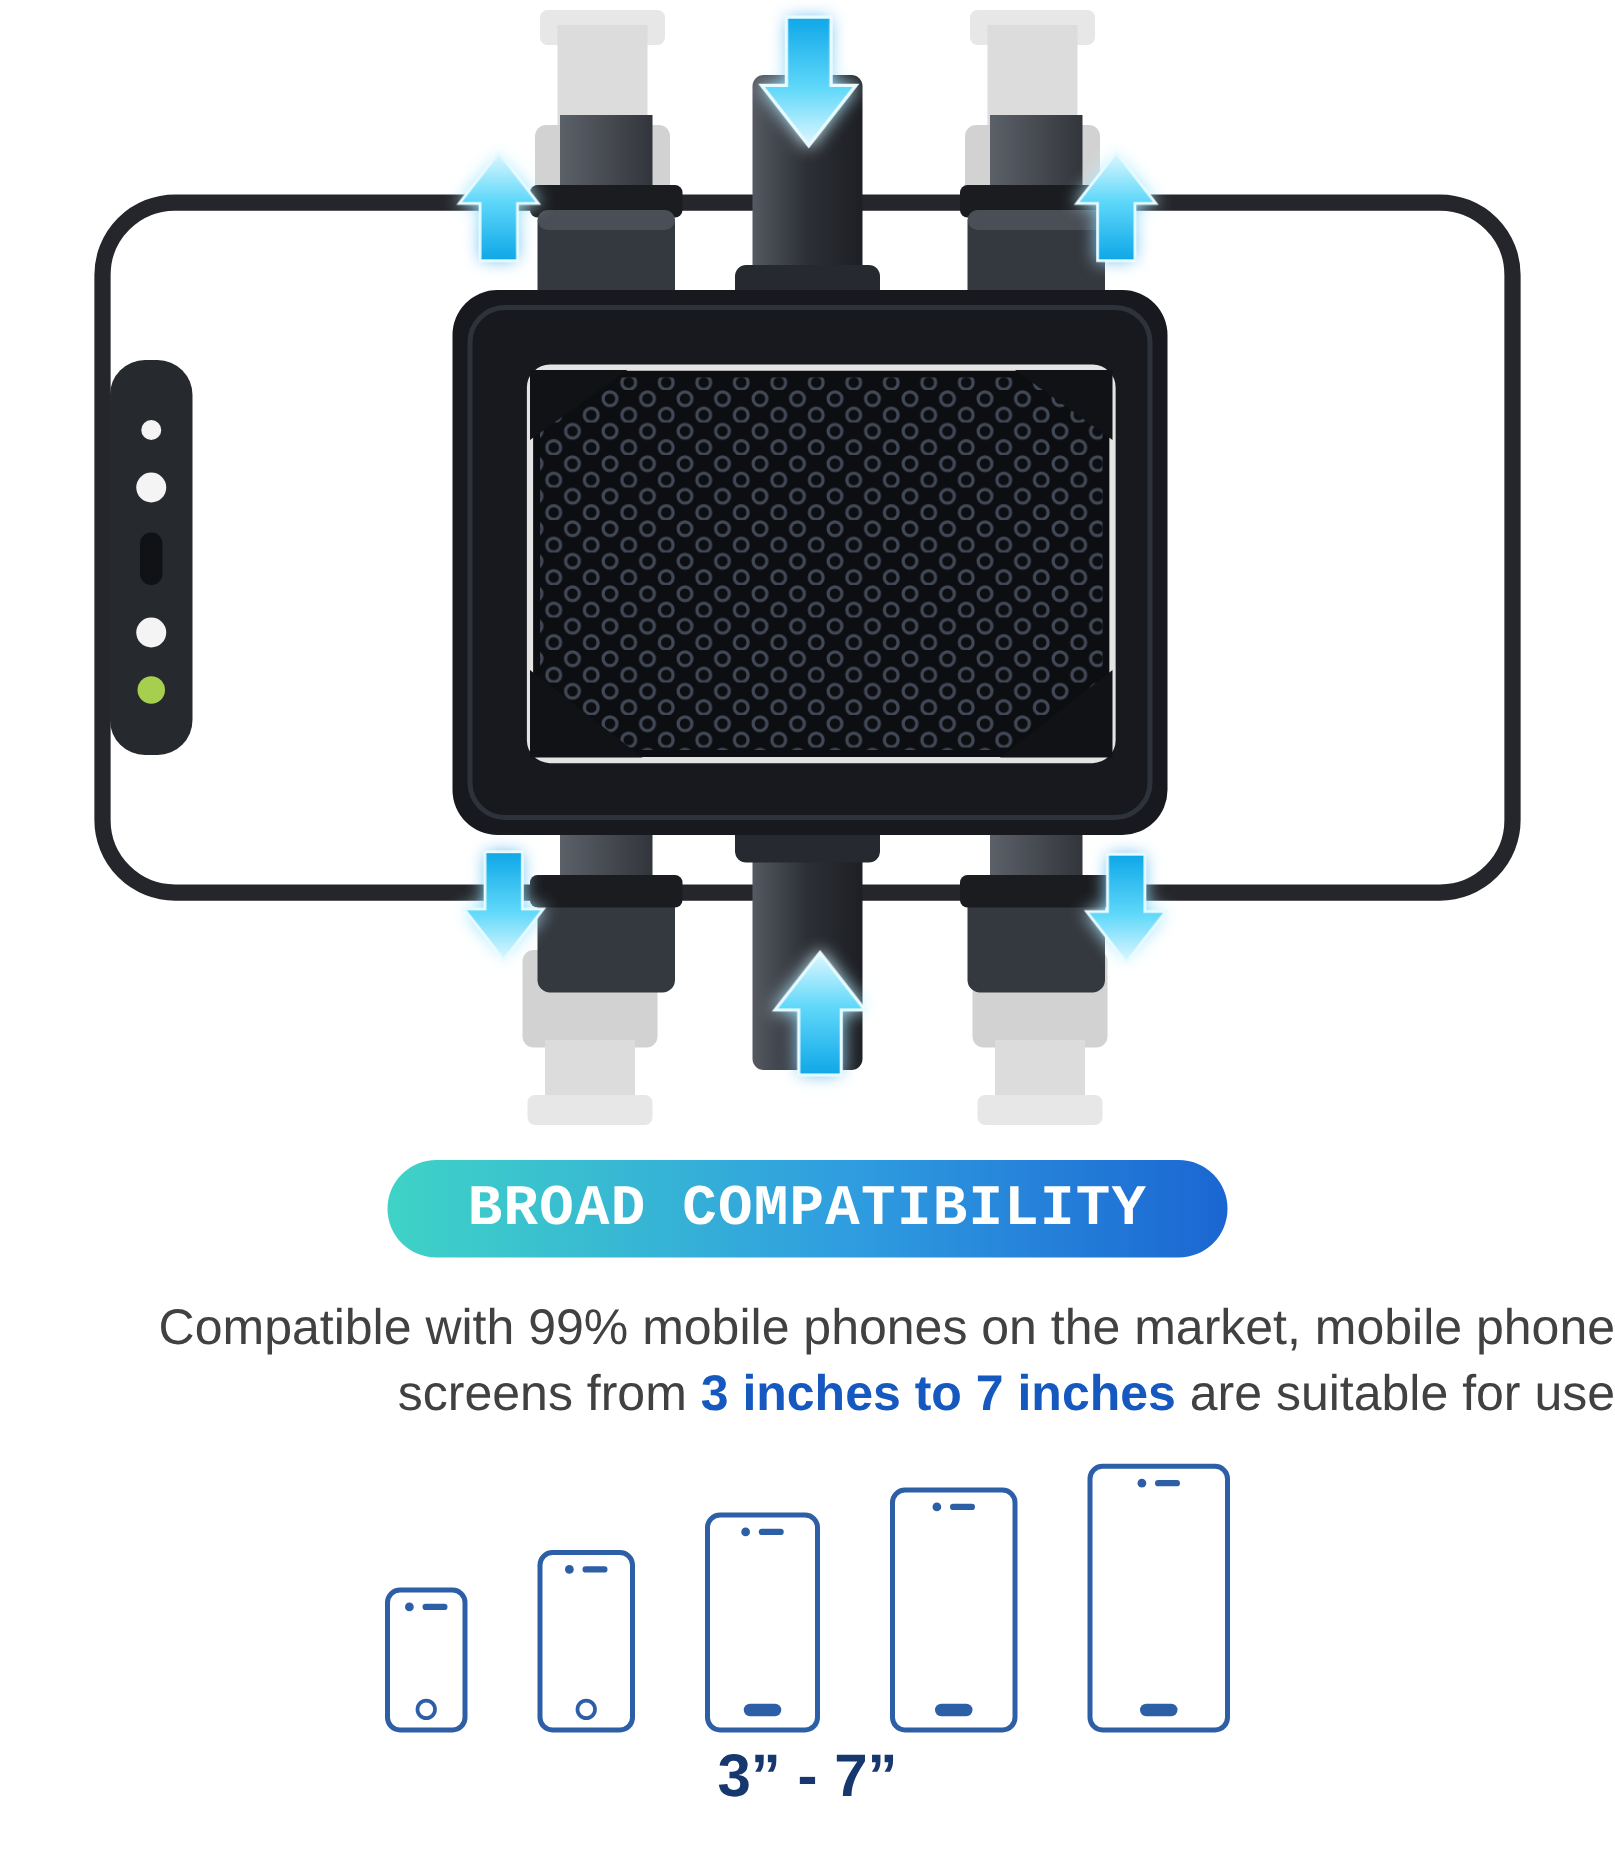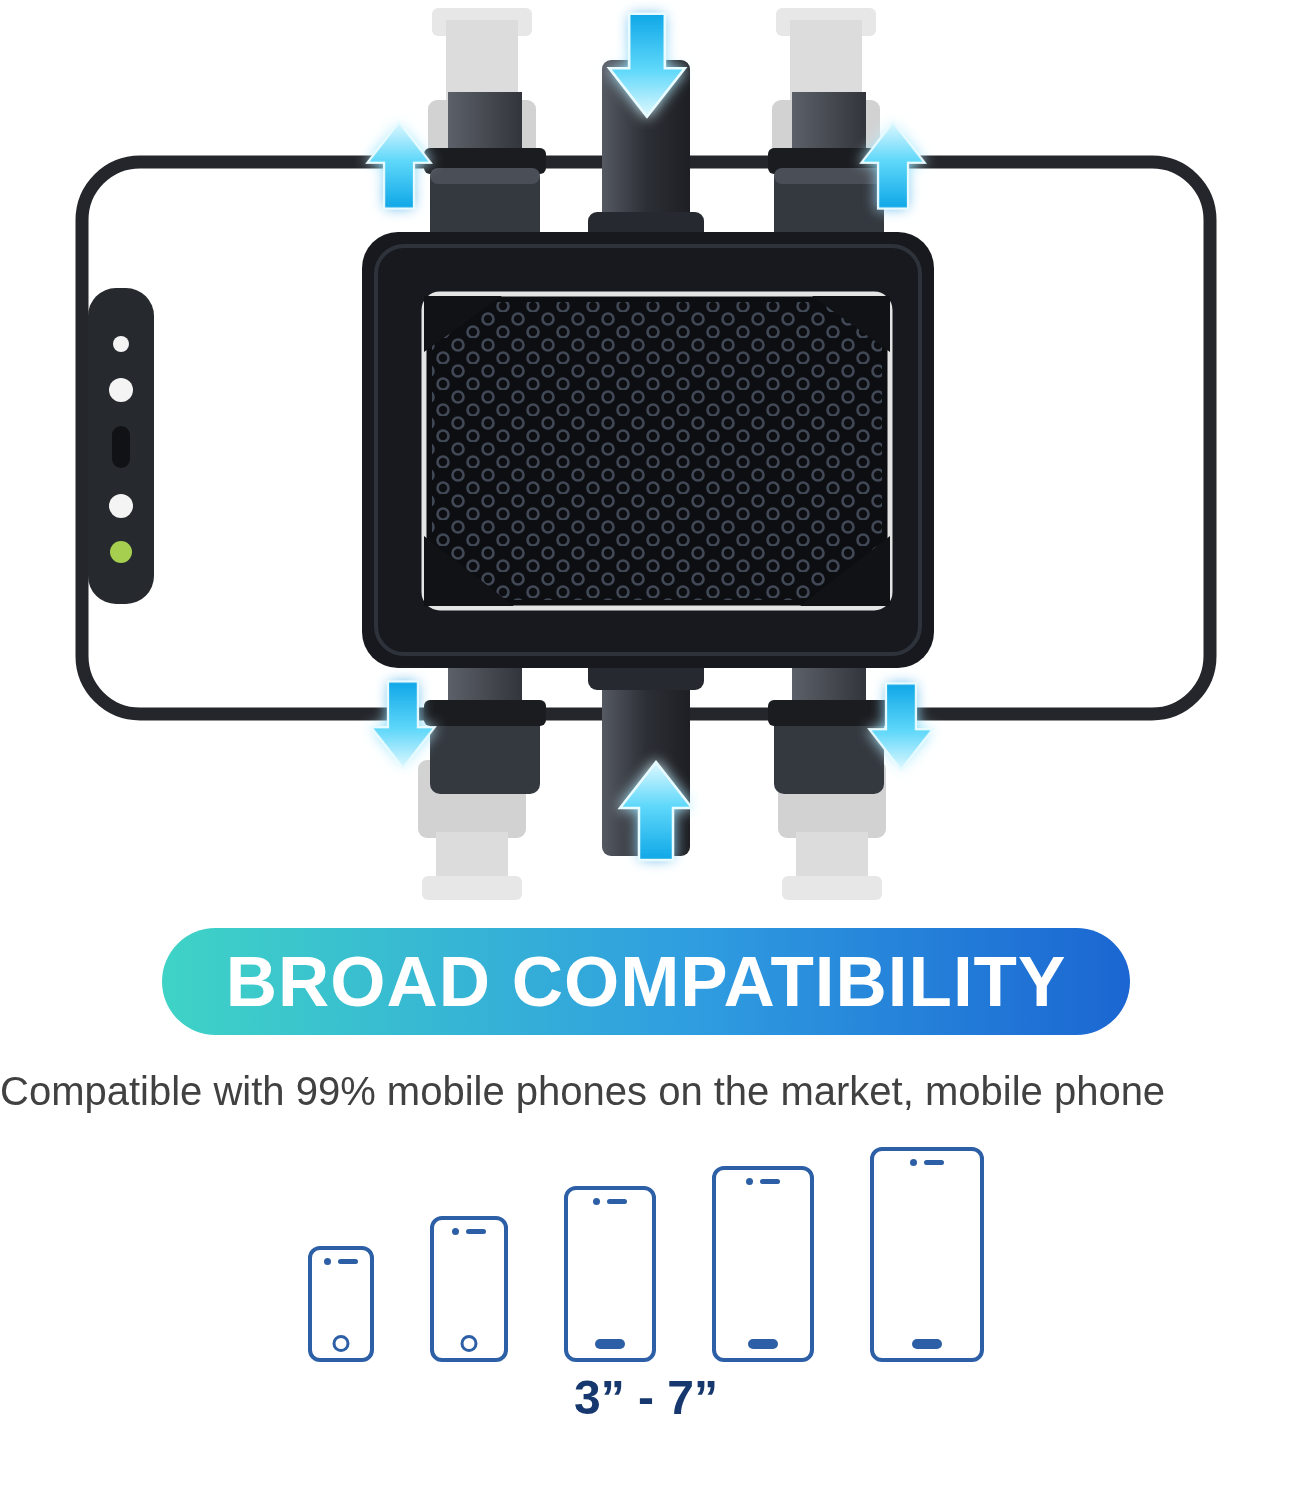--- a/index.html
+++ b/index.html
@@ -12,26 +12,27 @@
 
   .illustration { width:1292px; height:900px; }
   .illustration svg { display:block; }
 
   .banner {
     margin:28px auto 0; width:fit-content;
     padding:13px 64px; border-radius:58px;
     background:linear-gradient(90deg,#3fd3c6 0%, #2f9de0 55%, #1b66d2 100%);
   }
   .banner .banner-text {
-    font-size:71px; font-weight:bold; color:#ffffff; letter-spacing:1px;
+    font-size:46px; font-weight:bold; color:#ffffff; letter-spacing:1px;
     white-space:nowrap;
+    font-family:Liberation Mono, monospace;
   }
 
   .desc {
-    margin-top:30px; text-align:left;
+    margin-top:30px; text-align:right;
     color:#414141; font-size:40px; line-height:53px;
   }
   .desc .hl { color:#1558c0; font-weight:bold; }
 
   .phones {
     margin-top:28px; height:216px;
     display:flex; justify-content:center; align-items:flex-end; gap:56px;
   }
   .phone {
     position:relative; border:4px solid #2d5fa6; border-radius:12px;
@@ -176,20 +177,21 @@
       </g>
     </svg>
   </div>
 
   <div class="banner">
     <span class="banner-text">BROAD COMPATIBILITY</span>
   </div>
 
   <div class="desc">
     <div>Compatible with 99% mobile phones on the market, mobile phone</div>
+    <div><span>screens from </span><span class="hl">3 inches to 7 inches</span><span> are suitable for use</span></div>
   </div>
 
   <div class="phones">
     <div class="phone p1">
       <span class="top">
           <i class="cam"></i>
           <i class="spk"></i>
         </span>
       <span class="home-circle"></span>
     </div>

